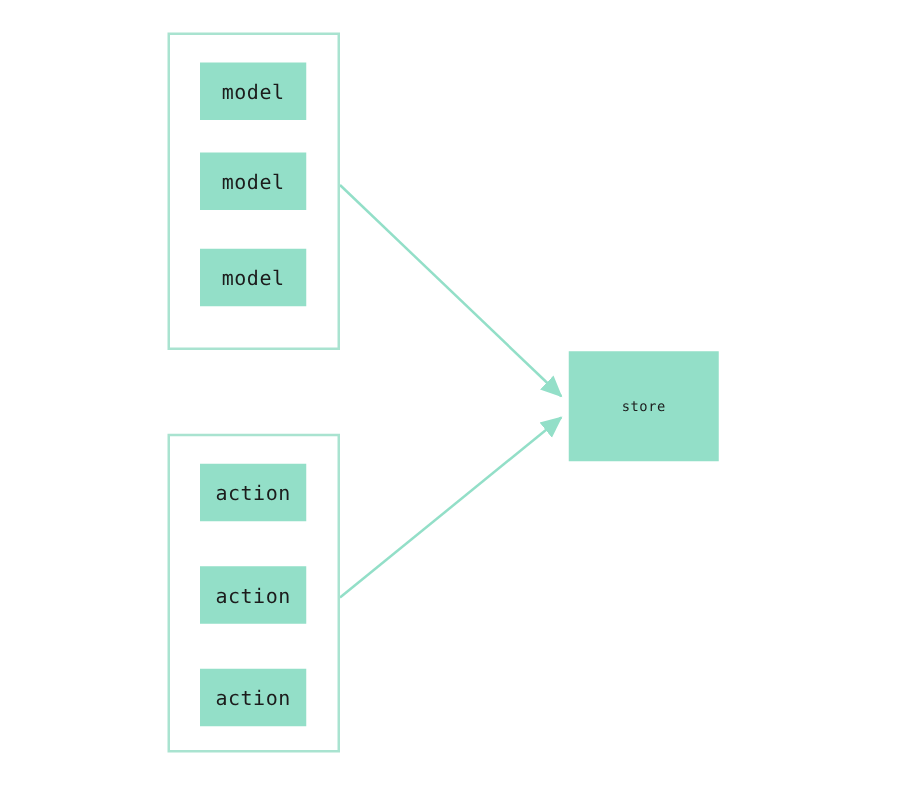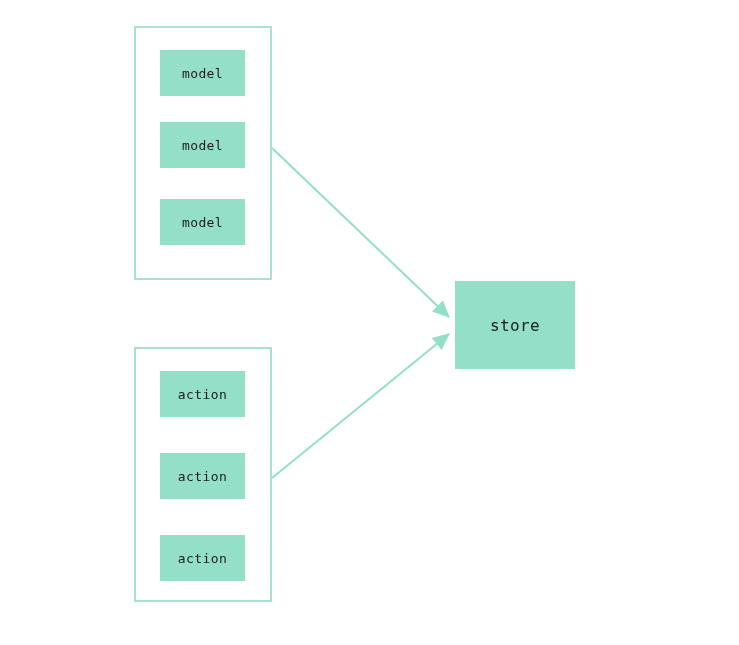--- a/index.html
+++ b/index.html
@@ -47,34 +47,34 @@
     height: 255px;
   }
   .node-box {
     position: absolute;
     box-sizing: border-box;
     background: #93dfc8;
     display: flex;
     align-items: center;
     justify-content: center;
     color: #1c1c1c;
-    font-size: 13px;
+    font-size: 16px;
     letter-spacing: 0.4px;
   }
   .item-box {
     left: 160px;
     width: 85px;
     height: 46px;
   }
   #store-box {
     left: 455px;
     top: 281px;
     width: 120px;
     height: 88px;
-    font-size: 16px;
+    font-size: 11px;
   }
 </style>
 </head>
 <body>
 
 <div id="diagram-canvas">
 
   <svg class="connector-layer" viewBox="0 0 739 645" width="739" height="645" xmlns="http://www.w3.org/2000/svg">
     <defs>
       <marker id="arrowhead-mint" markerWidth="9" markerHeight="9" refX="8" refY="4.5" orient="auto" markerUnits="strokeWidth">

